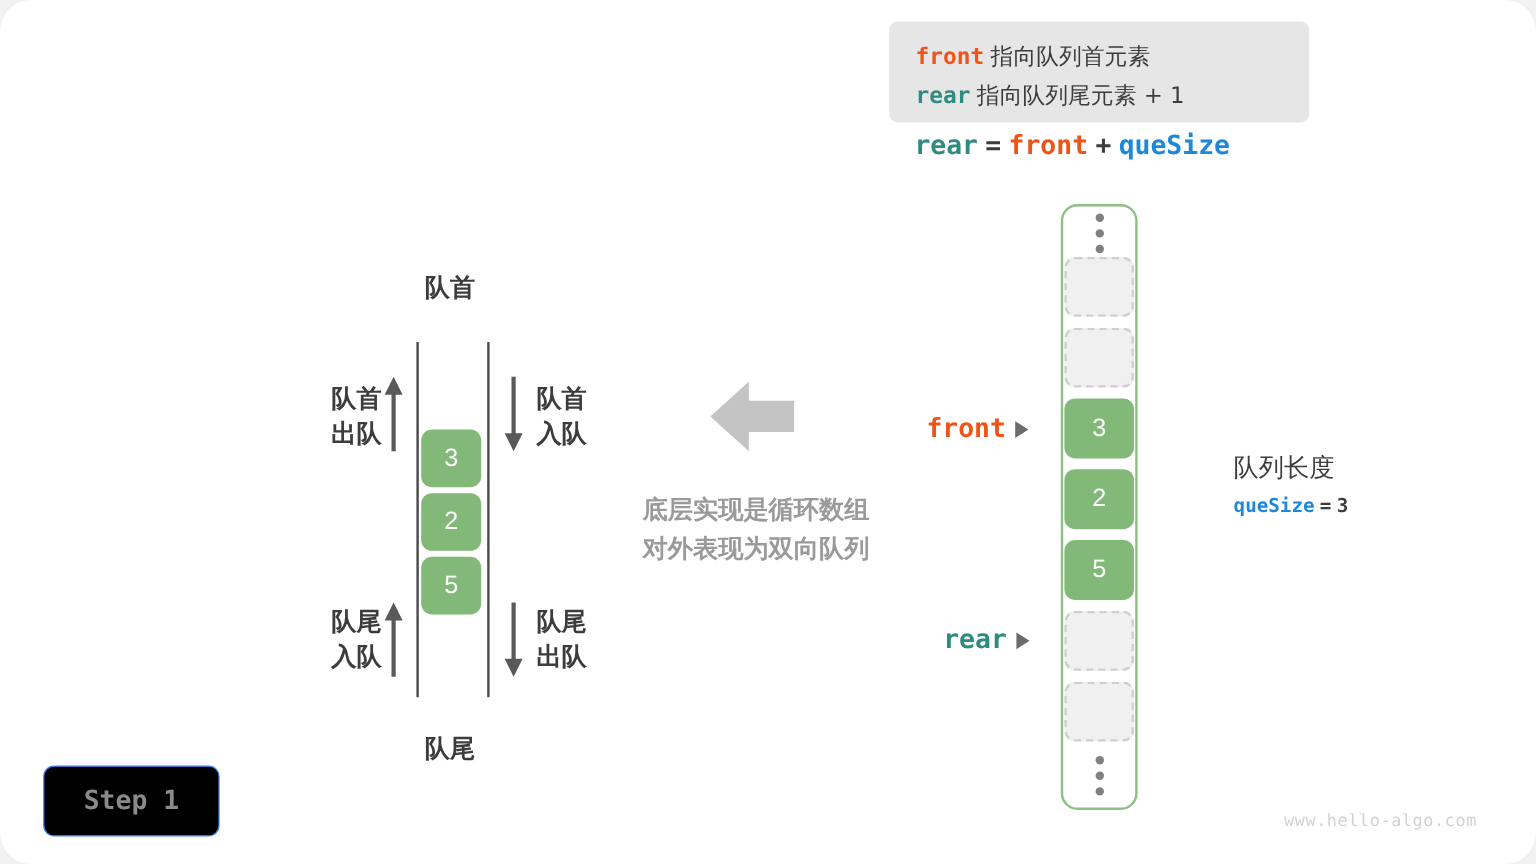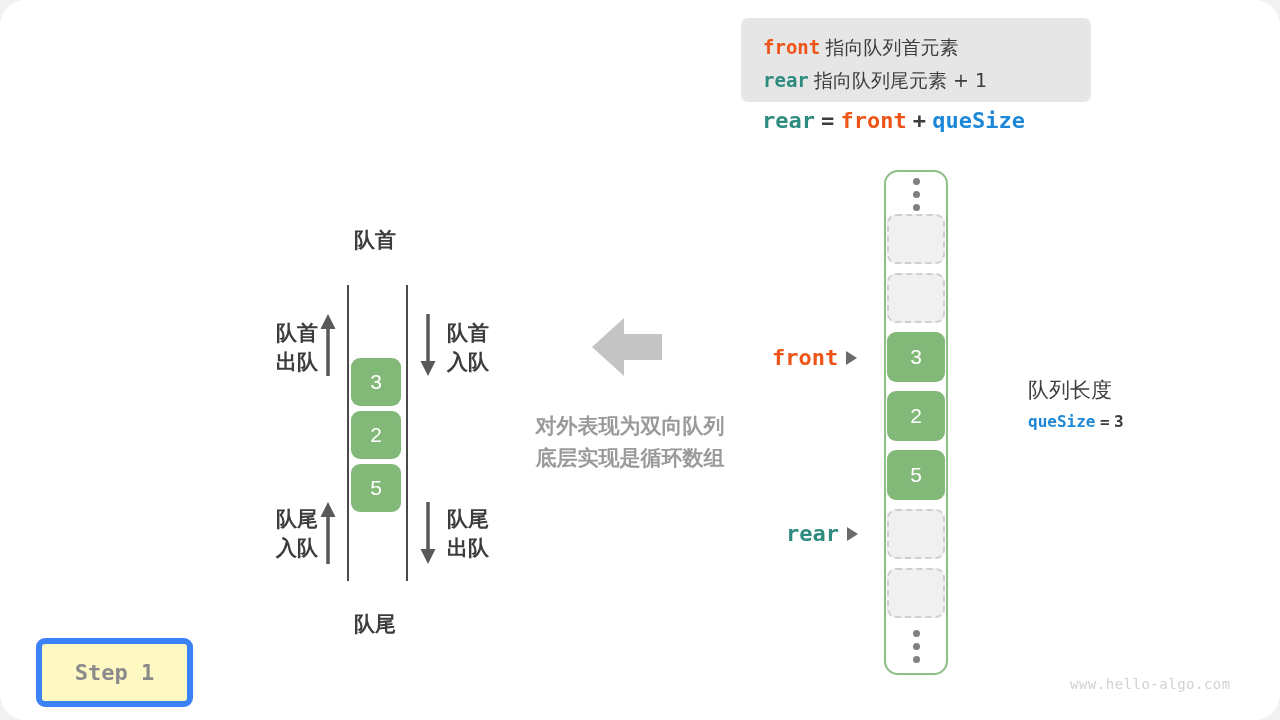--- a/index.html
+++ b/index.html
@@ -150,23 +150,23 @@
 
   
   #que-info { left: 1028px; top: 340px; }
   #que-info .t1 { font-size: 21px; color: #3c3c3c; margin-bottom: 8px; margin-top: 36px; }
   #que-info .t2 { font-size: 16px; white-space: nowrap; }
 
   
   #step-badge {
     left: 36px; top: 638px;
     width: 145px; height: 57px;
-    border: 6px solid #3b82f6;
+    border: 1px solid #3b82f6;
     border-radius: 9px;
-    background: #fef9c3;
+    background: #000000;
     display: flex; align-items: center; justify-content: center;
     font-family: "DejaVu Sans Mono", "Liberation Mono", monospace;
     font-weight: bold;
     font-size: 22px; color: #8a8a8a;
   }
 
   
   #watermark {
     left: 1070px; top: 676px;
     font-family: "DejaVu Sans Mono", "Liberation Mono", monospace;
@@ -251,22 +251,22 @@
     <div>出队</div>
   </div>
 
   <div class="abs" id="big-arrow">
     <svg width="70" height="62" viewBox="0 0 70 62">
       <polygon points="0,31 32,2 32,18 70,18 70,44 32,44 32,60" fill="#c4c4c4"></polygon>
     </svg>
   </div>
 
   <div class="abs" id="center-note">
+    <div>底层实现是循环数组</div>
     <div>对外表现为双向队列</div>
-    <div>底层实现是循环数组</div>
   </div>
 
   <div class="abs" id="array-box"></div>
 
   <div class="dots" style="top:178px">
     <i></i>
       <i></i>
       <i></i>
   </div>
 

